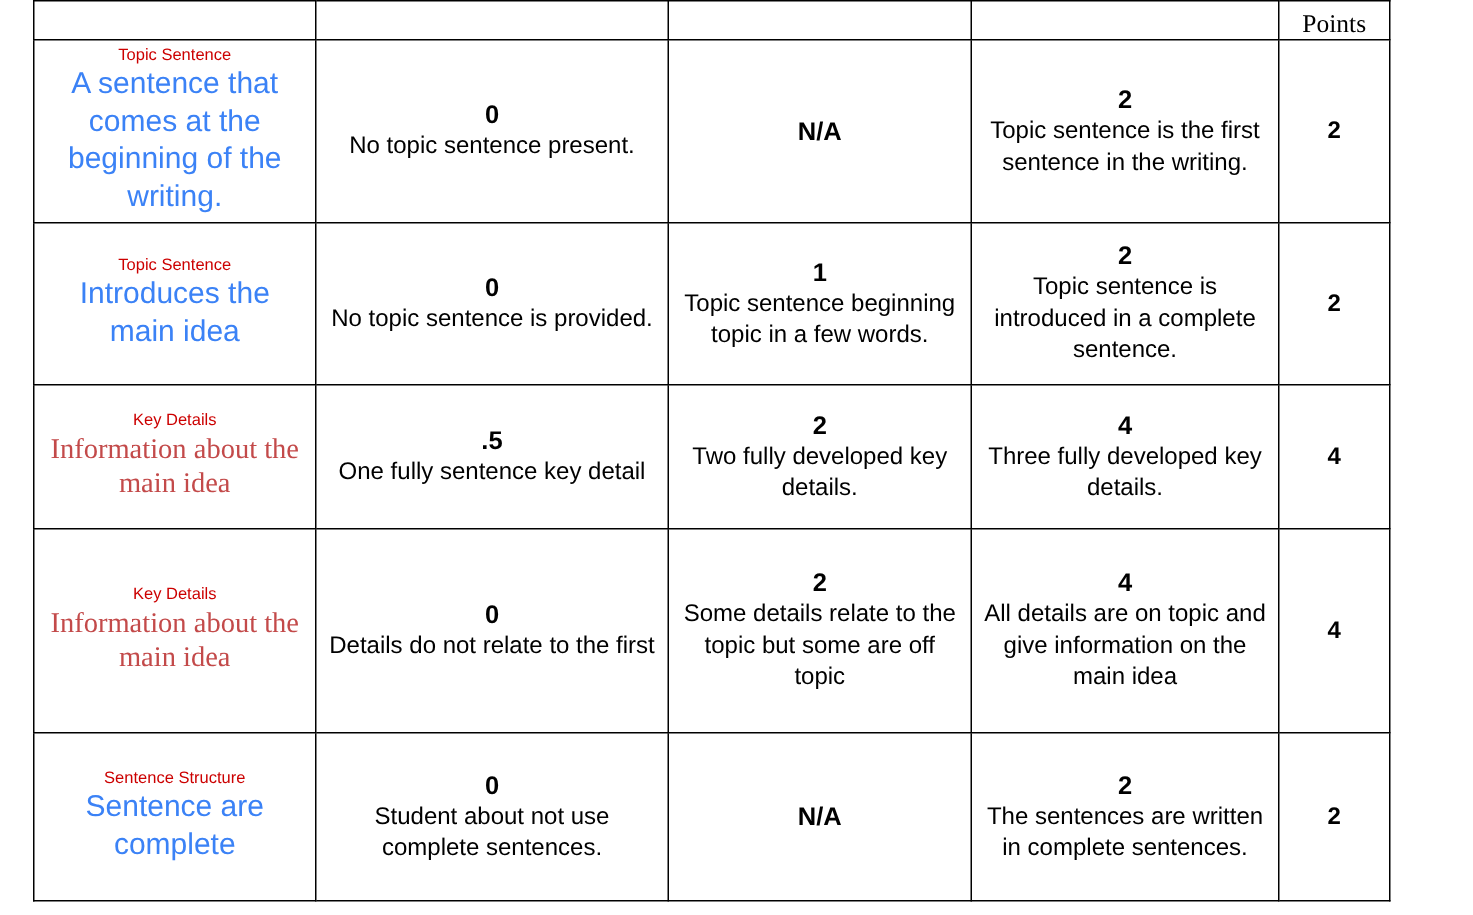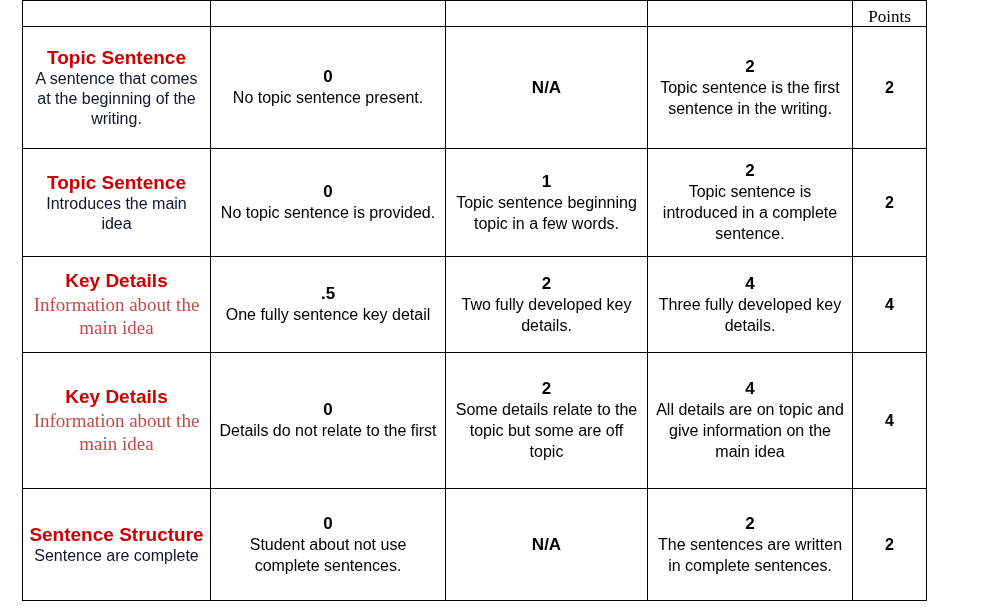--- a/index.html
+++ b/index.html
@@ -53,28 +53,28 @@
     color: #000000;
     line-height: 1.0;
   }
 
   
   .crit {
     padding: 6px 8px;
   }
   .crit-title {
     color: #c00000;
-    font-weight: bold;
-    font-size: 19px;
+    font-weight: normal;
+    font-size: 11px;
     line-height: 1.25;
   }
   .crit-title.red-bright { color: #cc0000; }
   .crit-desc {
-    color: #0f172a;
-    font-size: 16px;
+    color: #3b82f6;
+    font-size: 20px;
     line-height: 1.25;
     font-weight: normal;
   }
   .crit-desc.serif {
     font-family: "Liberation Serif", serif;
     color: #c34a4a;
     font-size: 19px;
   }
 
   

